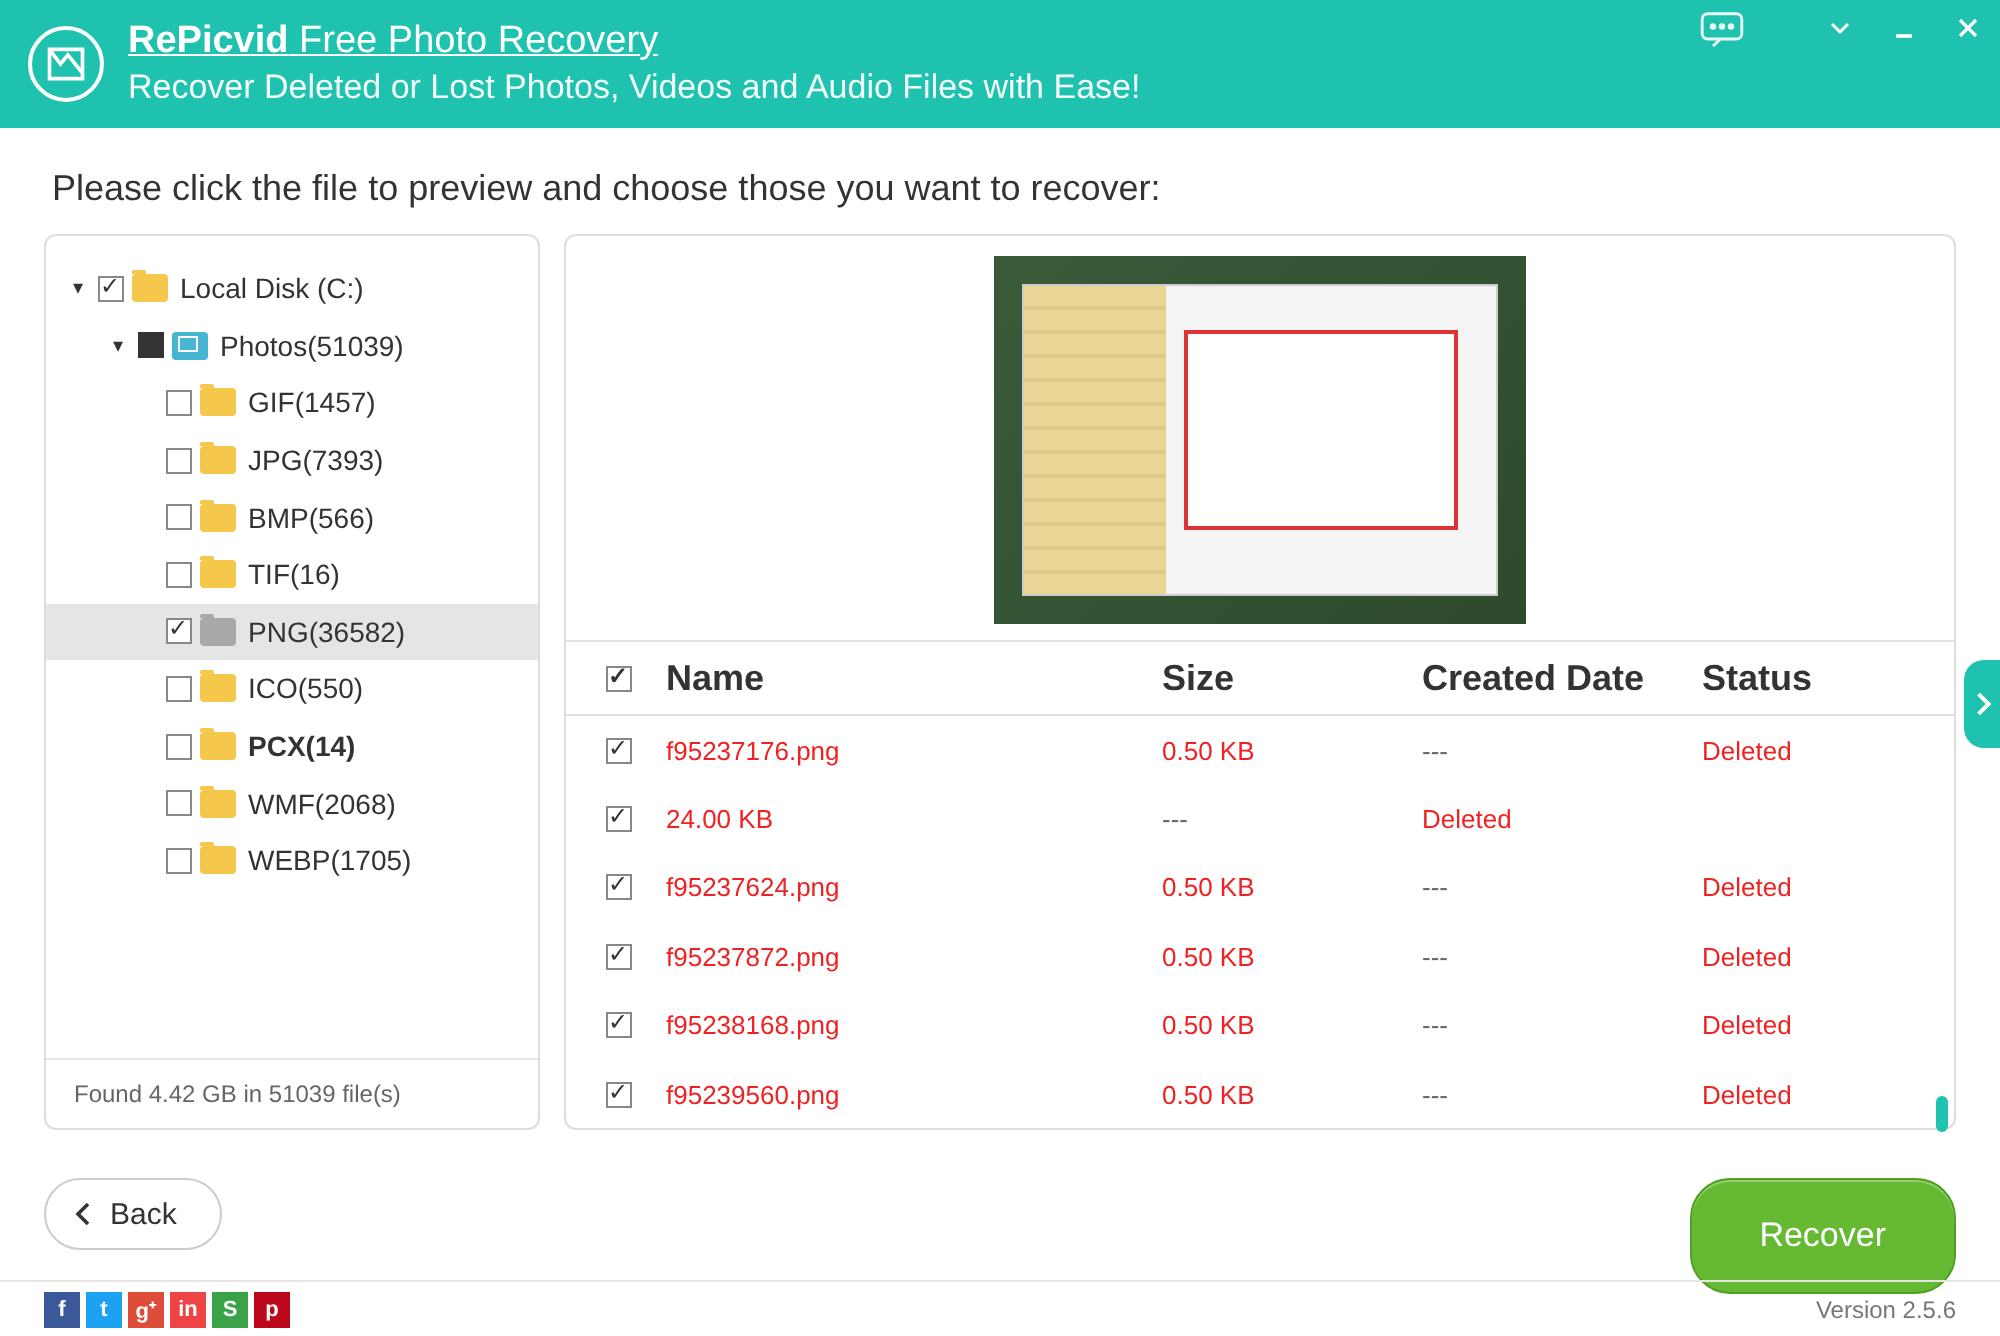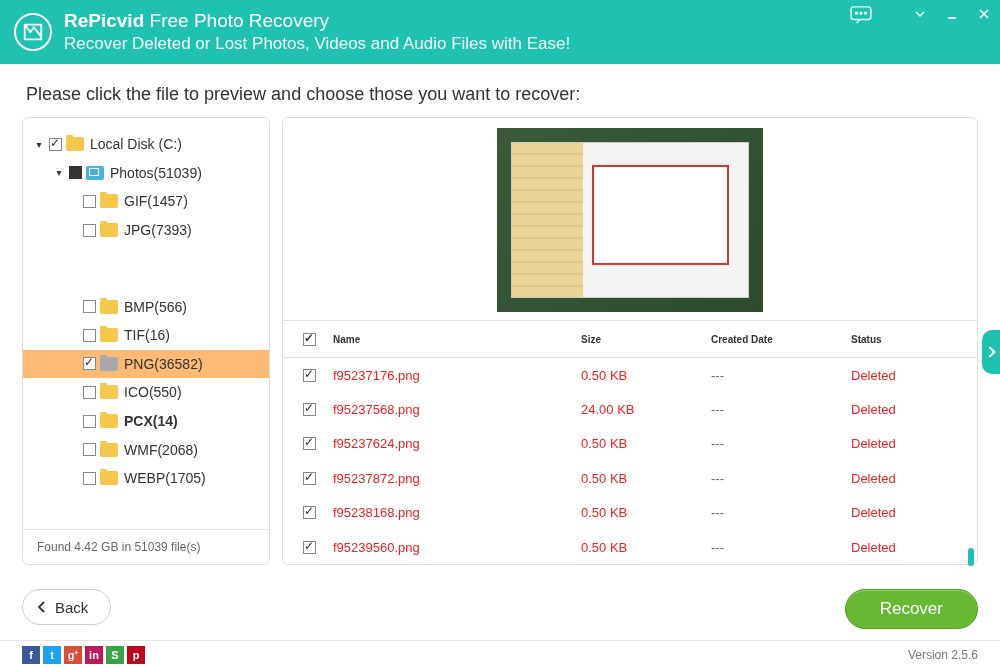--- a/index.html
+++ b/index.html
@@ -3,70 +3,70 @@
 <meta charset="utf-8">
 <style>
 * { margin: 0; padding: 0; box-sizing: border-box; font-family: "Segoe UI", Arial, sans-serif; }
 body { width: 1000px; height: 668px; background: #fff; overflow: hidden; position: relative; }
 
 
 .titlebar { height: 64px; background: #1fc2ae; display: flex; align-items: center; padding-left: 14px; position: relative; }
 .logo { width: 38px; height: 38px; border: 2px solid #fff; border-radius: 50%; display: flex; align-items: center; justify-content: center; margin-right: 12px; }
 .logo svg { width: 22px; height: 22px; fill: #fff; }
 .title-text { color: #fff; }
-.title-text .line1 { font-size: 19px; font-weight: 400; }
+.title-text .line1 { font-size: 19px; font-weight: 400; text-decoration: underline; }
 .title-text .line1 b { font-weight: 600; }
 .title-text .line2 { font-size: 17px; margin-top: 2px; opacity: .95; }
 .win-controls { position: absolute; right: 0; top: 0; display: flex; }
 .win-btn { width: 32px; height: 28px; display: flex; align-items: center; justify-content: center; color: #fff; cursor: pointer; }
 .chat-icon { position: absolute; right: 128px; top: 6px; color: #fff; opacity: .9; }
 
 
 .instruction { padding: 20px 26px 12px; font-size: 18px; color: #333; }
 
 
 .panels { display: flex; gap: 12px; padding: 0 22px; }
 .panel { border: 1px solid #ddd; border-radius: 6px; background: #fff; }
 .tree-panel { width: 248px; height: 448px; display: flex; flex-direction: column; }
 .content-panel { flex: 1; height: 448px; display: flex; flex-direction: column; }
 
 
 .tree { flex: 1; overflow: hidden; padding-top: 12px; }
 .tree-row { display: flex; align-items: center; height: 28.6px; font-size: 14px; color: #333; cursor: pointer; }
-.tree-row.selected { background: #fdba74; }
+.tree-row.selected { background: #e5e5e5; }
 .caret { width: 12px; text-align: center; font-size: 10px; color: #333; }
 .chk { width: 13px; height: 13px; border: 1px solid #888; background: #fff; margin: 0 4px; position: relative; flex-shrink: 0; }
 .chk.checked::after { content: "✓"; position: absolute; top: -3px; left: 0; font-size: 12px; color: #333; }
 .fold, .fold2 { width: 18px; height: 14px; margin-right: 6px; flex-shrink: 0; }
 .fold-yellow { background: #f5c84c; border-radius: 2px; position: relative; }
 .fold-yellow::before { content: ""; position: absolute; top: -2px; left: 0; width: 7px; height: 2px; background: #f5c84c; border-radius: 1px 1px 0 0; }
 .fold-gray { background: #a9a9a9; border-radius: 2px; position: relative; }
 .fold-gray::before { content: ""; position: absolute; top: -2px; left: 0; width: 7px; height: 2px; background: #a9a9a9; border-radius: 1px 1px 0 0; }
 .fold-photo { background: #46b5d1; border-radius: 2px; position: relative; }
 .fold-photo::after { content: ""; position: absolute; left: 3px; top: 2px; width: 8px; height: 6px; border: 1px solid #fff; }
 .tree-footer { border-top: 1px solid #e5e5e5; font-size: 12px; color: #666; padding: 10px 14px; }
 
 
 .preview { display: flex; justify-content: center; align-items: center; padding: 10px 0 8px; }
 .thumb { width: 266px; height: 184px; background: linear-gradient(135deg, #3a5a3a 0%, #2d4a2d 100%); padding: 14px; display: flex; align-items: center; justify-content: center; }
 .thumb-inner { width: 100%; height: 100%; background: #f4f4f4; position: relative; border: 1px solid #ccc; }
 .thumb-inner::before { content: ""; position: absolute; left: 0; top: 0; width: 30%; height: 100%; background: linear-gradient(#e9d596 0, #e9d596 10px, #dcc888 10px, #dcc888 20px, #e9d596 20px) repeat; background-size: 100% 12px; }
 .thumb-dlg { position: absolute; left: 34%; top: 14%; width: 58%; height: 65%; border: 2px solid #d33; background: #fff; }
 
 .tbl-head, .tbl-row { display: grid; grid-template-columns: 34px 1fr 130px 140px 110px; align-items: center; padding: 0 16px; }
-.tbl-head { height: 38px; border-top: 1px solid #e0e0e0; border-bottom: 1px solid #e0e0e0; font-weight: 600; font-size: 10px; color: #333; }
+.tbl-head { height: 38px; border-top: 1px solid #e0e0e0; border-bottom: 1px solid #e0e0e0; font-weight: 600; font-size: 18px; color: #333; }
 .tbl-body { flex: 1; overflow: hidden; }
 .tbl-row { height: 34.4px; font-size: 13px; }
 .tbl-row .c { color: #e22; }
 .tbl-row .dash { color: #666; }
 
 
 .bottom { position: absolute; left: 22px; right: 22px; bottom: 35px; height: 44px; display: flex; align-items: flex-start; justify-content: space-between; }
 .back-btn { height: 36px; border: 1px solid #ccc; border-radius: 18px; background: #fff; display: flex; align-items: center; padding: 0 22px 0 14px; font-size: 15px; color: #333; cursor: pointer; gap: 8px; }
-.recover-btn { height: 40px; border-radius: 20px; background: #66ba33; color: #fff; border: 1px solid #4fa024; padding: 0 34px; font-size: 17px; cursor: pointer; box-shadow: inset 0 1px 0 rgba(255,255,255,.3); }
+.recover-btn { height: 58px; border-radius: 20px; background: #66ba33; color: #fff; border: 1px solid #4fa024; padding: 0 34px; font-size: 17px; cursor: pointer; box-shadow: inset 0 1px 0 rgba(255,255,255,.3); }
 
 
 .footer { position: absolute; left: 0; right: 0; bottom: 0; height: 28px; border-top: 1px solid #e5e5e5; display: flex; align-items: center; justify-content: space-between; padding: 0 22px; font-size: 12px; color: #777; }
 .social { display: flex; gap: 3px; }
 .sbox { width: 18px; height: 18px; color: #fff; font-size: 11px; font-weight: bold; display: flex; align-items: center; justify-content: center; }
 
 
 .side-tab { position: absolute; right: 0; top: 330px; width: 18px; height: 44px; background: #1fc2ae; border-radius: 10px 0 0 10px; display: flex; align-items: center; justify-content: center; cursor: pointer; }
 .side-tab::after { content: ""; width: 6px; height: 6px; border-right: 2px solid #fff; border-top: 2px solid #fff; transform: rotate(45deg); margin-left: -2px; }
 .list-scroll-ind { position: absolute; right: 26px; top: 548px; width: 6px; height: 18px; background: #1fc2ae; border-radius: 3px; }
@@ -135,21 +135,21 @@
           <div class="tree-row" style="padding-left: 56px;">
             <span class="chk"></span>
             <span class="fold fold-yellow"></span>
             <span>GIF(1457)</span>
           </div>
           <div class="tree-row" style="padding-left: 56px; align-items: center;">
             <span class="chk"></span>
             <span class="fold fold-yellow"></span>
             <span>JPG(7393)</span>
           </div>
-          <div class="tree-row" style="padding-left: 56px; margin-top: 48px;">
+          <div class="tree-row" style="padding-left: 56px;">
             <span class="chk"></span>
             <span class="fold fold-yellow"></span>
             <span>BMP(566)</span>
           </div>
           <div class="tree-row" style="padding-left: 56px;">
             <span class="chk"></span>
             <span class="fold fold-yellow"></span>
             <span>TIF(16)</span>
           </div>
           <div class="tree-row selected" style="padding-left: 56px;">
@@ -200,21 +200,20 @@
     <div class="tbl-body" id="tbl-body">
         <div class="tbl-row">
           <span class="chk checked"></span>
           <span class="c">f95237176.png</span>
           <span class="c">0.50 KB</span>
           <span class="dash">---</span>
           <span class="c">Deleted</span>
         </div>
         <div class="tbl-row">
           <span class="chk checked"></span>
-          <span class="c">f95237568.png</span>
           <span class="c">24.00 KB</span>
           <span class="dash">---</span>
           <span class="c">Deleted</span>
         </div>
         <div class="tbl-row">
           <span class="chk checked"></span>
           <span class="c">f95237624.png</span>
           <span class="c">0.50 KB</span>
           <span class="dash">---</span>
           <span class="c">Deleted</span>
@@ -255,18 +254,18 @@
 </div>
 
 <div class="side-tab"></div>
 <div class="list-scroll-ind"></div>
 
 <div class="footer">
   <div class="social">
     <div class="sbox" style="background:#3b5998">f</div>
     <div class="sbox" style="background:#1da1f2">t</div>
     <div class="sbox" style="background:#dd4b39">g⁺</div>
-    <div class="sbox" style="background:#be185d">in</div>
+    <div class="sbox" style="background:#ef4444">in</div>
     <div class="sbox" style="background:#3aa348">S</div>
     <div class="sbox" style="background:#bd081c">p</div>
   </div>
   <div>Version 2.5.6</div>
 </div>
 
 </body></html>

